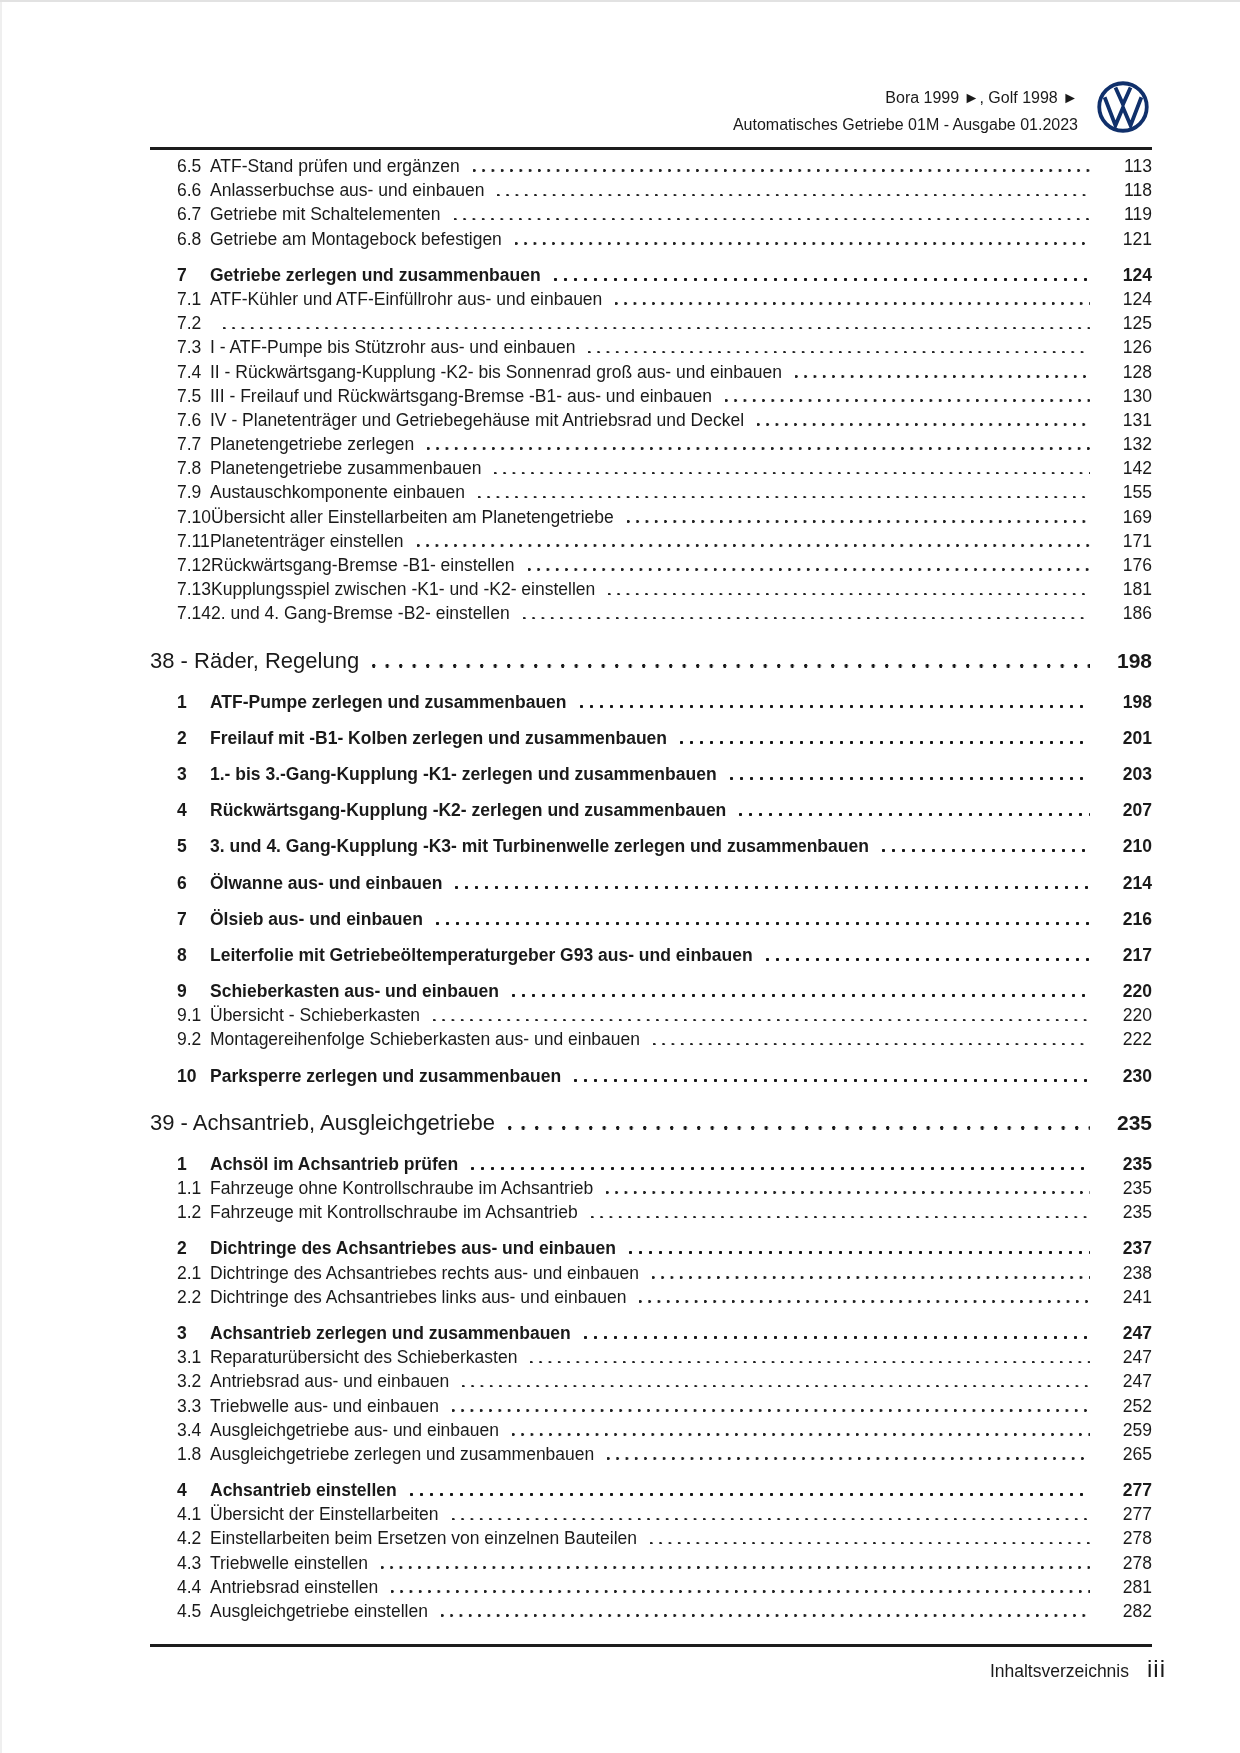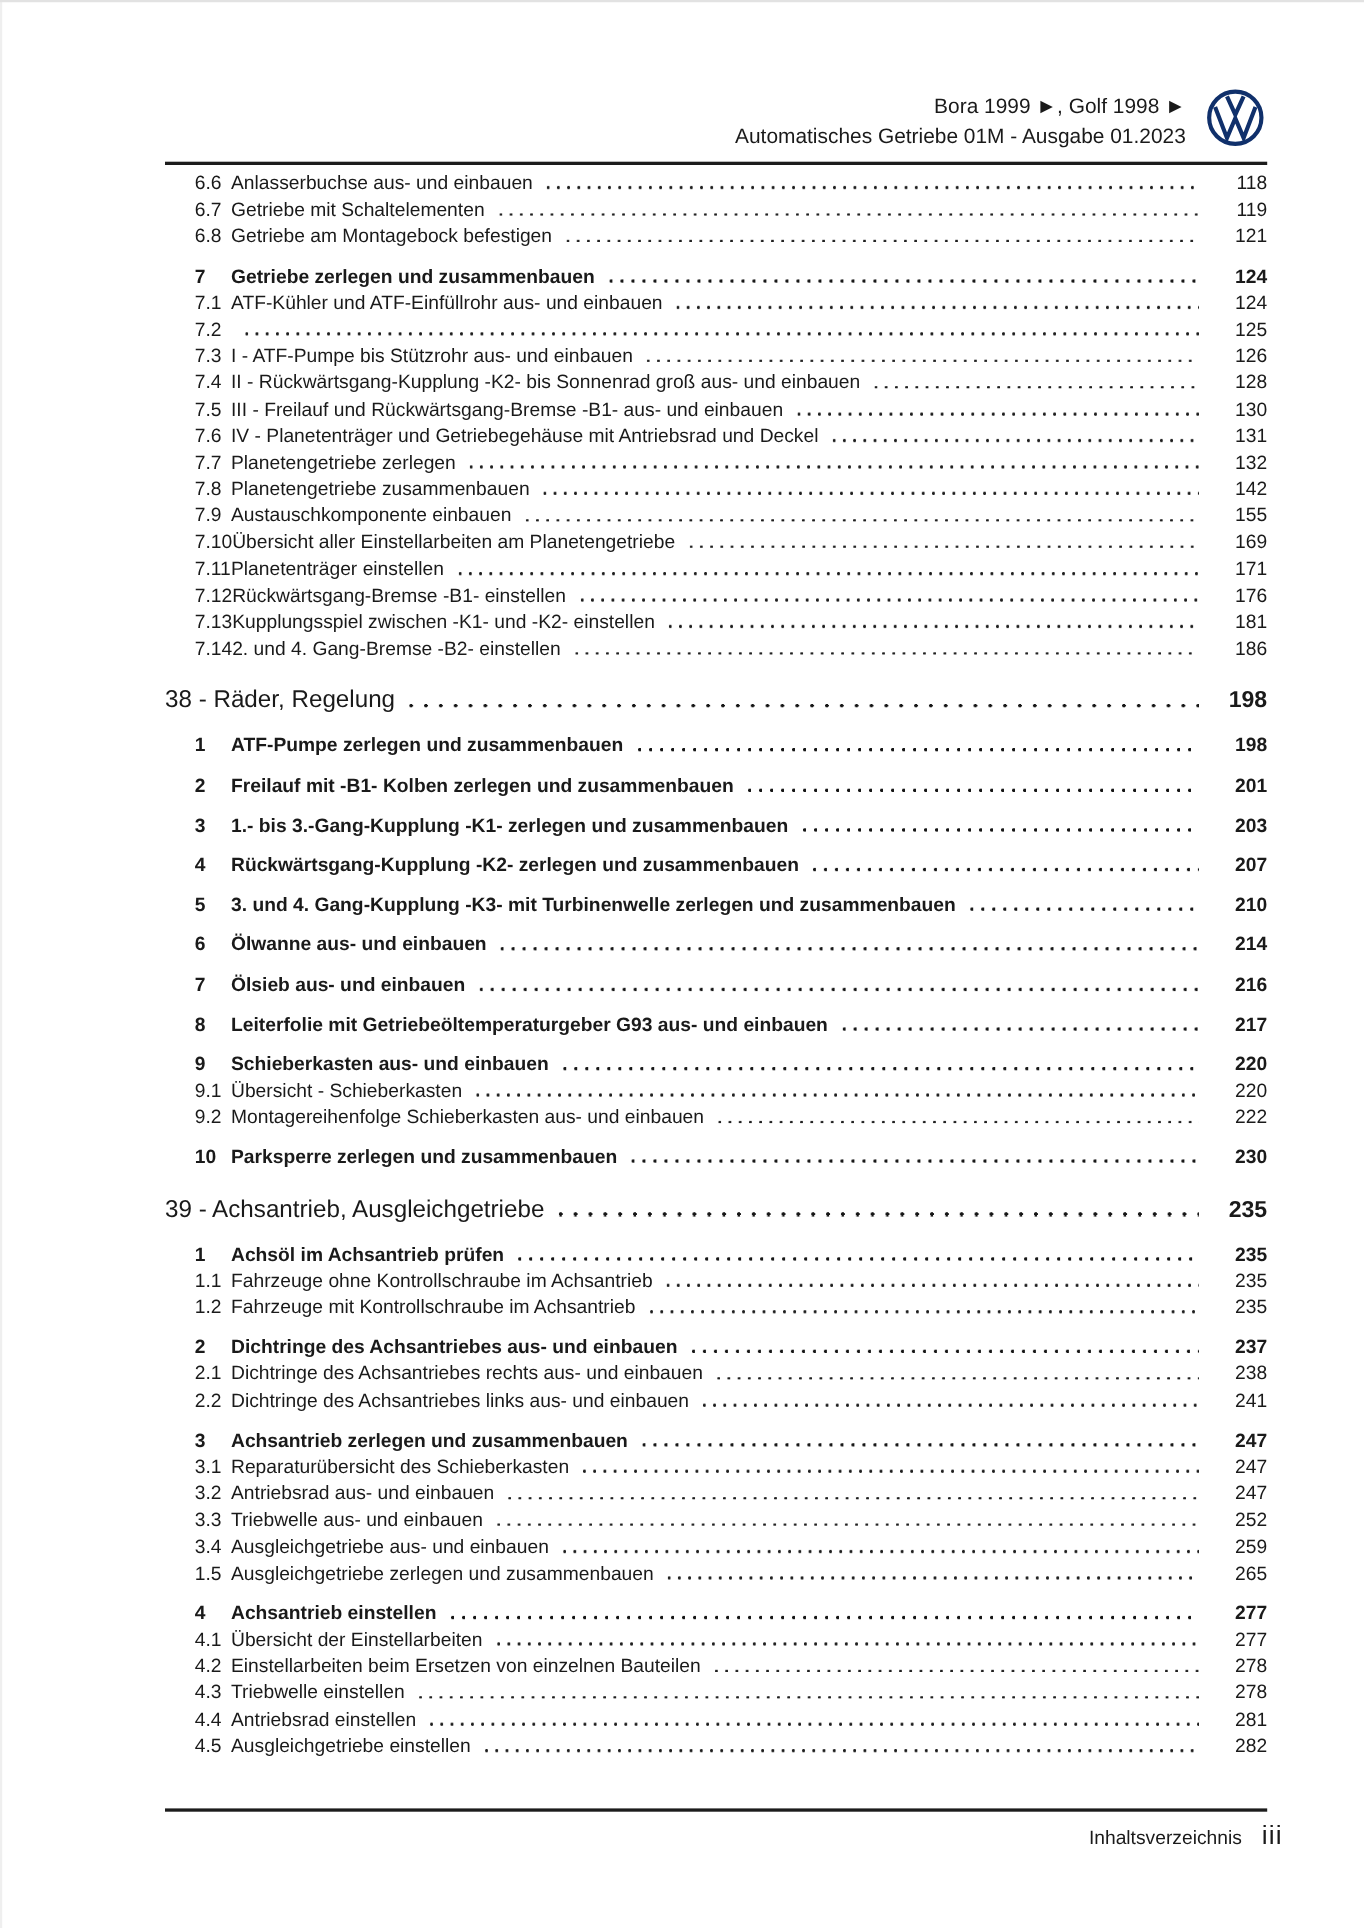--- a/index.html
+++ b/index.html
@@ -13,21 +13,21 @@
     overflow: hidden;
     box-shadow: inset 0 2px 0 #e2e2e2, inset 2px 0 0 #efefef;
   }
 
   
   .header-text {
     position: absolute;
     top: 84px;
     right: 162px;
     text-align: right;
-    font-size: 19px;
+    font-size: 16px;
     line-height: 27px;
     white-space: nowrap;
   }
   .vw-logo {
     position: absolute;
     left: 1096px;
     top: 80px;
     width: 54px;
     height: 54px;
   }
@@ -115,20 +115,26 @@
 <svg class="vw-logo" viewBox="0 0 100 100" aria-hidden="true">
   <circle cx="50" cy="50" r="44" fill="none" stroke="#10306b" stroke-width="7"></circle>
   <path d="M36 14 L50 45 L64 14" fill="none" stroke="#10306b" stroke-width="7" stroke-linejoin="miter"></path>
   <path d="M16 32 L36 84 L50 51 L64 84 L84 32" fill="none" stroke="#10306b" stroke-width="7" stroke-linejoin="miter"></path>
 </svg>
 
 <div class="rule header-rule"></div>
 
 <div class="toc">
     <div class="row sub">
+      <span class="num">6.5</span>
+      <span class="title">ATF-Stand prüfen und ergänzen</span>
+      <span class="leader"></span>
+      <span class="page">113</span>
+    </div>
+    <div class="row sub">
       <span class="num">6.6</span>
       <span class="title">Anlasserbuchse aus- und einbauen</span>
       <span class="leader"></span>
       <span class="page">118</span>
     </div>
     <div class="row sub">
       <span class="num">6.7</span>
       <span class="title">Getriebe mit Schaltelementen</span>
       <span class="leader"></span>
       <span class="page">119</span>
@@ -370,21 +376,21 @@
       <span class="leader"></span>
       <span class="page">252</span>
     </div>
     <div class="row sub">
       <span class="num">3.4</span>
       <span class="title">Ausgleichgetriebe aus- und einbauen</span>
       <span class="leader"></span>
       <span class="page">259</span>
     </div>
     <div class="row sub">
-      <span class="num">1.5</span>
+      <span class="num">1.8</span>
       <span class="title">Ausgleichgetriebe zerlegen und zusammenbauen</span>
       <span class="leader"></span>
       <span class="page">265</span>
     </div>
     <div class="row main">
       <span class="num">4</span>
       <span class="title">Achsantrieb einstellen</span>
       <span class="leader"></span>
       <span class="page">277</span>
     </div>

